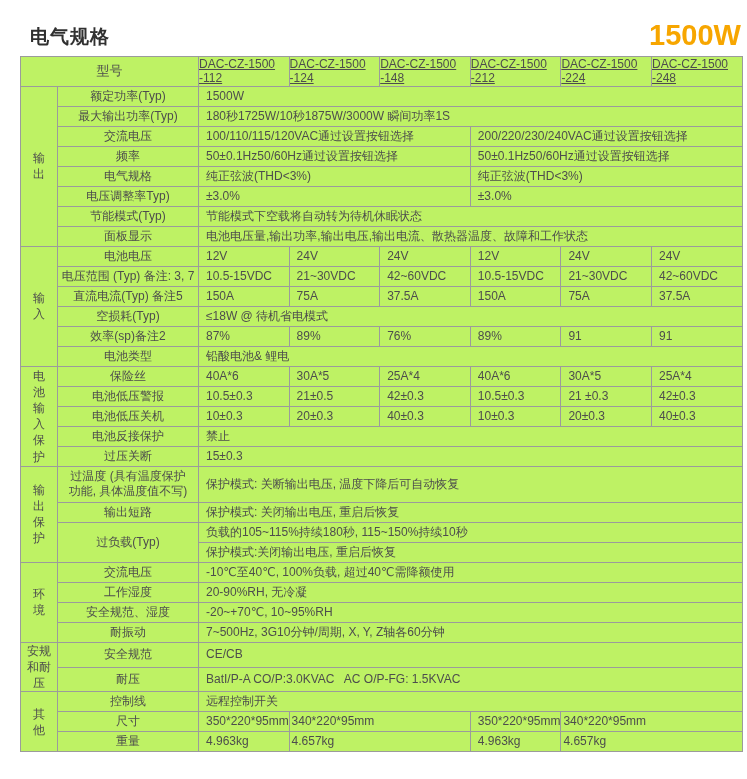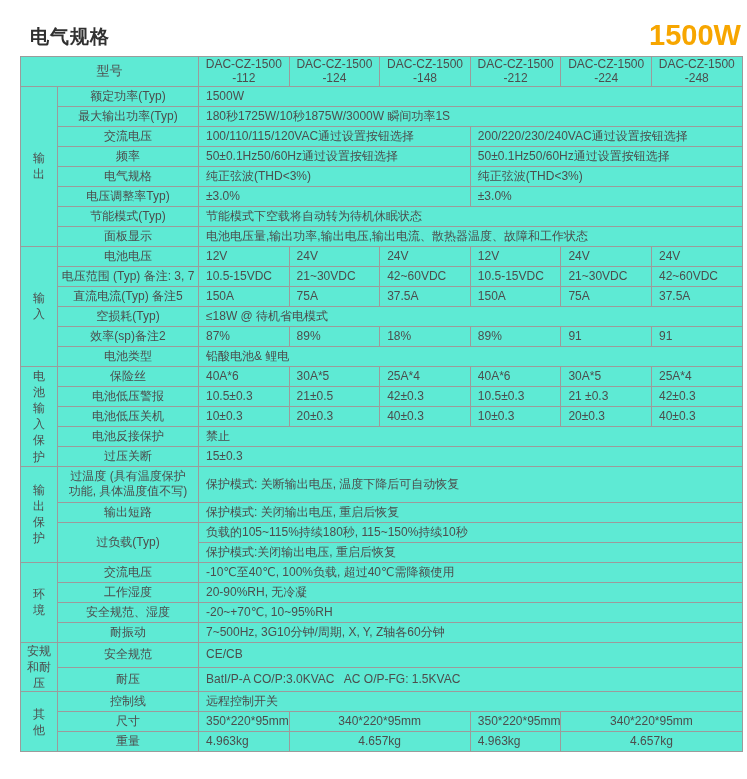--- a/index.html
+++ b/index.html
@@ -11,39 +11,39 @@
   .page { width:747px; height:779px; position:relative; }
   .doc-header {
     display:flex; justify-content:space-between; align-items:flex-end;
     padding:16px 6px 0 30px; height:50px; box-sizing:border-box;
   }
   .page-title { font-size:19px; font-weight:bold; color:#303030; letter-spacing:1px; }
   .wattage { font-size:29px; font-weight:bold; line-height:1; }
   table.spec-table {
     border-collapse:collapse; table-layout:fixed;
     width:722px; margin:6px 0 0 20px;
-    background:#5eead4;
+    background:#bef264;
   }
   .spec-table th, .spec-table td {
     border:1px solid #9b9b9b;
     font-size:12px; font-weight:normal; color:#4d4d4d;
     padding:0; overflow:hidden; line-height:1.25;
   }
   .spec-table tr { height:20px; }
   .spec-table tr.tall { height:36px; }
   .spec-table tr.hdr { height:29px; }
-  th.model-name { text-align:center; white-space:pre-line; line-height:1.2; }
+  th.model-name { text-align:left; white-space:pre-line; line-height:1.2;text-decoration:underline; }
   th.model-col-hdr { text-align:center; font-size:13px; }
   td.group {
     text-align:center; vertical-align:middle;
     white-space:pre-line; line-height:1.35; padding:0 2px;
   }
   td.rowlabel { text-align:center; vertical-align:middle; padding:0 2px; white-space:pre-line; }
   td.value { text-align:left; vertical-align:middle; padding:1px 7px; white-space:pre-wrap; }
-  td.value.center { text-align:center; padding:1px 2px;margin-left:13px; }
+  td.value.center { text-align:left; padding:1px 2px;margin-left:13px; }
 </style>
 </head>
 <body>
 
 <div class="page">
   <div class="doc-header">
     <span class="page-title">电气规格</span>
     <span class="wattage" style="color: rgb(247, 166, 0);">1500W</span>
   </div>
   <table class="spec-table">
@@ -141,21 +141,21 @@
           <td class="value">37.5A</td>
         </tr>
         <tr>
           <td class="rowlabel">空损耗(Typ)</td>
           <td class="value" colspan="6">≤18W @ 待机省电模式</td>
         </tr>
         <tr>
           <td class="rowlabel">效率(sp)备注2</td>
           <td class="value">87%</td>
           <td class="value">89%</td>
-          <td class="value">18%</td>
+          <td class="value">76%</td>
           <td class="value">89%</td>
           <td class="value">91</td>
           <td class="value">91</td>
         </tr>
         <tr>
           <td class="rowlabel">电池类型</td>
           <td class="value" colspan="6">铅酸电池&amp; 鲤电</td>
         </tr>
         <tr>
           <td class="group" rowspan="5">电

